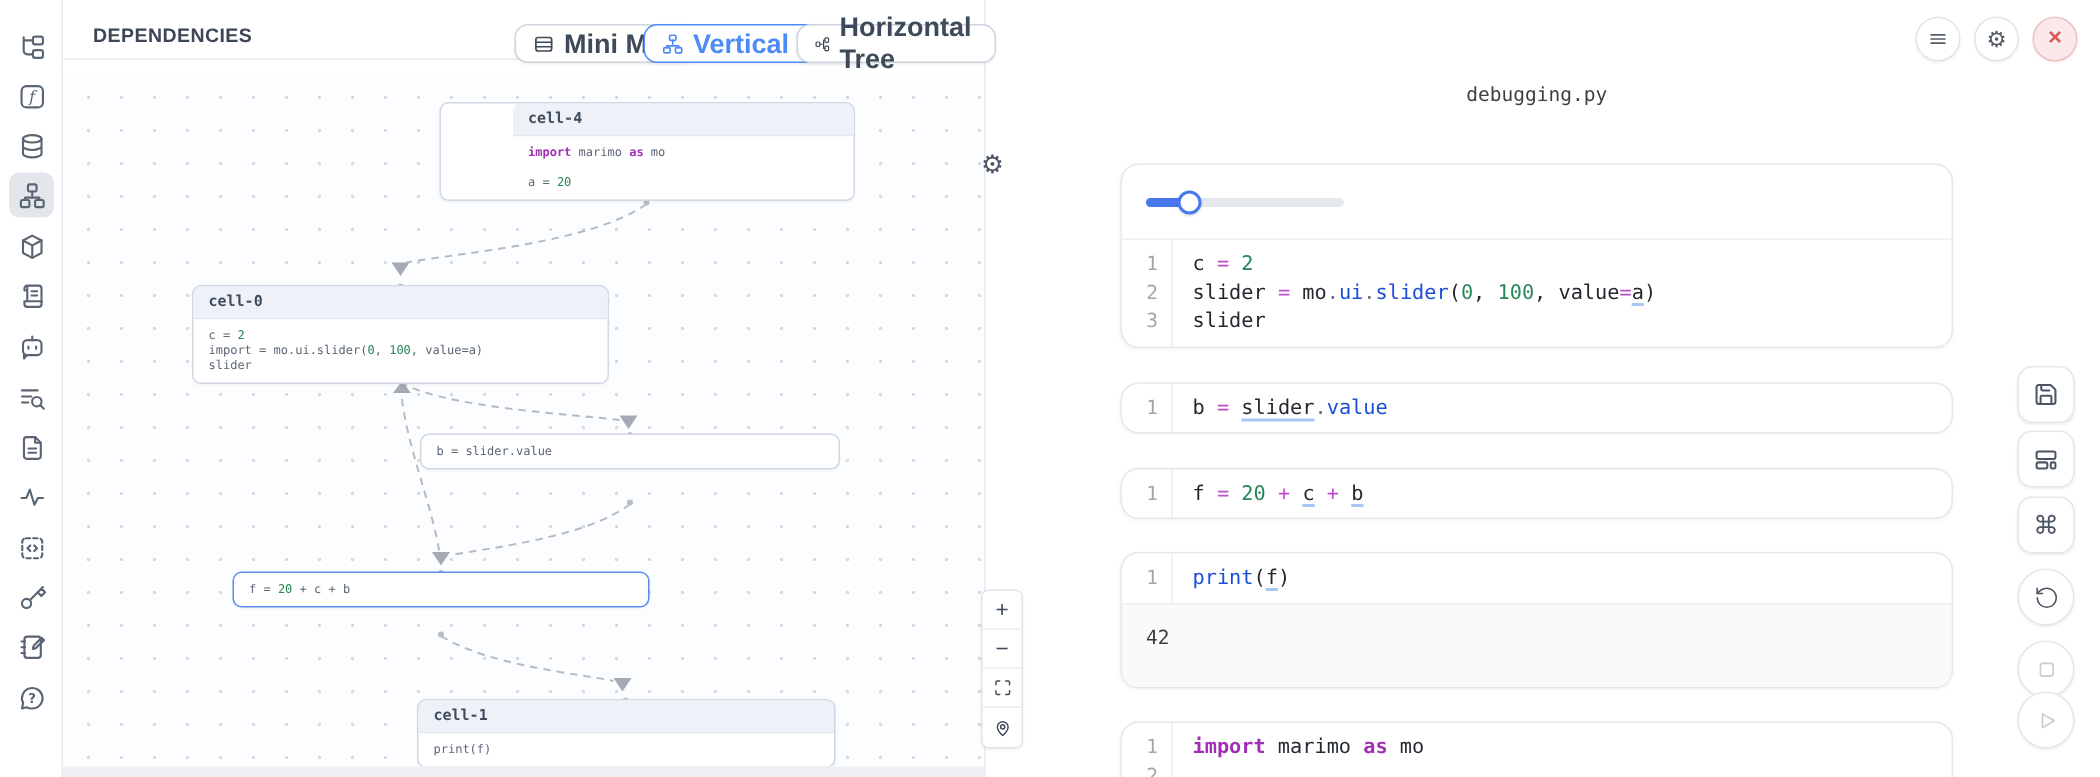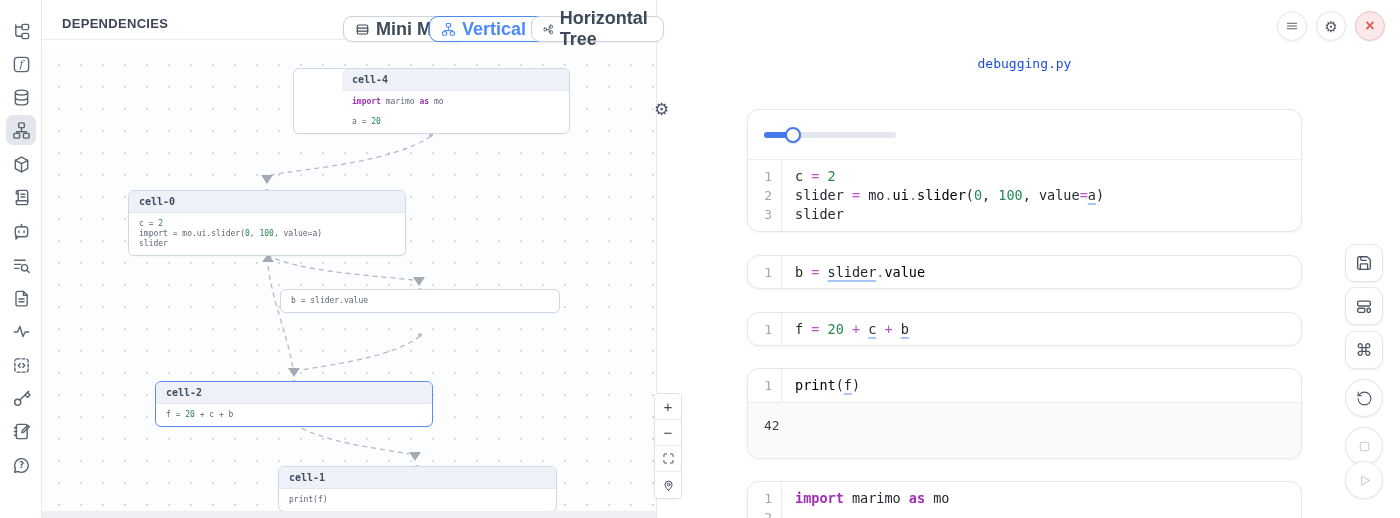--- a/index.html
+++ b/index.html
@@ -41,21 +41,21 @@
   .vbtn.active { color:#4c8bf5; border-color:#4c8bf5; }
   .vbtn.active svg { stroke:#4c8bf5; }
   .graph-gear { position:absolute; left:612px; top:99px; font-size:17px; color:#4a5568; cursor:pointer; }
 
   .zoomctl { position:absolute; left:612px; top:393px; width:28px; border:1px solid #dde2e8; border-radius:5px; background:#fff; box-shadow:0 1px 2px rgba(16,24,40,.06); overflow:hidden; }
   .zbtn { width:100%; height:26px; display:flex; align-items:center; justify-content:center; font-size:15px; color:#3f4a58; border-bottom:1px solid #e9ecf0; cursor:pointer; background:#fff; }
   .zbtn:last-child { border-bottom:none; }
   .zbtn svg { stroke:#3f4a58; fill:none; stroke-width:1.5; stroke-linecap:round; stroke-linejoin:round; }
 
   
-  .nb-title { position:absolute; left:747px; top:56px; width:555px; text-align:center; font-family:"DejaVu Sans Mono", monospace; font-size:13px; color:#1d4ed8; }
+  .nb-title { position:absolute; left:747px; top:56px; width:555px; text-align:center; font-family:"DejaVu Sans Mono", monospace; font-size:13px; color:#404040; }
   .circ { position:absolute; width:30px; height:30px; border-radius:50%; background:#fff; border:1px solid #e2e6ea; box-shadow:0 1px 2px rgba(0,0,0,.06);
           display:flex; align-items:center; justify-content:center; cursor:pointer; }
   .circ svg { stroke:#555d69; fill:none; stroke-width:1.6; stroke-linecap:round; }
   .circ.red { background:#fbe9e9; border-color:#f0c0c0; }
   .circ.red .x { color:#d95757; font-size:16px; font-weight:700; line-height:1; }
   .circ .glyph { font-size:15px; color:#555d69; line-height:1; }
 
   .nb-cell { position:absolute; left:747px; width:555px; background:#fff; border:1px solid #e4e7ec; border-radius:12px; box-shadow:0 1px 3px rgba(25,33,46,.05); overflow:hidden; }
   .slider-area { height:50px; border-bottom:1px solid #edeff3; position:relative; }
   .sl-track { position:absolute; left:16px; top:22px; width:132px; height:6px; border-radius:3px; background:#e4e7ed; }
@@ -63,21 +63,21 @@
   .sl-thumb { position:absolute; top:-5px; width:16px; height:16px; border-radius:50%; background:#fff; border:2.5px solid #4878ee; box-shadow:0 1px 2px rgba(0,0,0,.15); }
   .codeblock { display:flex; }
   .lncol { width:34px; padding:7px 9px 7px 0; text-align:right; border-right:1px solid #e9ecf0; font-family:"DejaVu Sans Mono", monospace; font-size:13px; line-height:19px; color:#a0a7b1; }
   .codecol { flex:1; padding:7px 0 7px 13px; font-family:"DejaVu Sans Mono", monospace; font-size:13.5px; line-height:19px; color:#24292f; white-space:pre; }
   .lncol div, .codecol div { height:19px; }
   .nb-output { border-top:1px solid #ecedf1; background:#fafafa; height:56px; padding:15px 16px; font-family:"DejaVu Sans Mono", monospace; font-size:13px; color:#3a3f45; }
 
   .tok-kw { color:#a12fb5; font-weight:700; }
   .tok-op { color:#bb54c8; }
   .tok-num { color:#258757; }
-  .tok-fn { color:#000000;text-align:right; }
+  .tok-fn { color:#1d4ed8;text-align:right; }
   .tok-dot { color:#6b7380; }
   .tok-uvar { text-decoration:underline; text-decoration-color:#a8c6f4; text-decoration-thickness:1.5px; text-underline-offset:3px; }
 
   
   .act-sq { position:absolute; left:1345px; width:38px; height:38px; background:#fff; border:1px solid #e4e7ec; border-radius:10px; box-shadow:0 1px 2px rgba(16,24,40,.08);
             display:flex; align-items:center; justify-content:center; cursor:pointer; }
   .act-sq svg { stroke:#4b5563; fill:none; stroke-width:1.5; stroke-linecap:round; stroke-linejoin:round; }
   .act-sq .glyph { font-size:17px; color:#4b5563; line-height:1; }
   .act-ci { position:absolute; left:1345px; width:38px; height:38px; background:#fff; border:1px solid #e4e7ec; border-radius:50%; box-shadow:0 1px 2px rgba(16,24,40,.08);
             display:flex; align-items:center; justify-content:center; cursor:pointer; }
@@ -217,21 +217,20 @@
         <div class="gnode-code"><div><span class="tok-kw">import</span><span> marimo </span><span class="tok-kw">as</span><span> mo</span></div><div>&nbsp;</div><div><span>a = </span><span class="tok-num">20</span></div></div>
       </div>
       <div class="gnode" style="left:86px; top:142px; width:278px;">
         <div class="gnode-hd">cell-0</div>
         <div class="gnode-code"><div><span>c = </span><span class="tok-num">2</span></div><div><span>import = mo.ui.slider(</span><span class="tok-num">0</span><span>, </span><span class="tok-num">100</span><span>, value=a)</span></div><div><span>slider</span></div></div>
       </div>
       <div class="gnode" style="left:238px; top:241px; width:280px;">
         <div class="gnode-code"><div><span>b = slider.value</span></div></div>
       </div>
       <div class="gnode sel" style="left:113px; top:333px; width:278px;">
-        <div class="gnode-hd">cell-2</div>
         <div class="gnode-code"><div><span>f = </span><span class="tok-num">20</span><span> + c + b</span></div></div>
       </div>
       <div class="gnode" style="left:236px; top:418px; width:279px;">
         <div class="gnode-hd">cell-1</div>
         <div class="gnode-code"><div><span>print(f)</span></div></div>
       </div>
     </div>
 
     <div class="viewbar" style="left:301px; top:16px;">
       <div class="vbtn">

